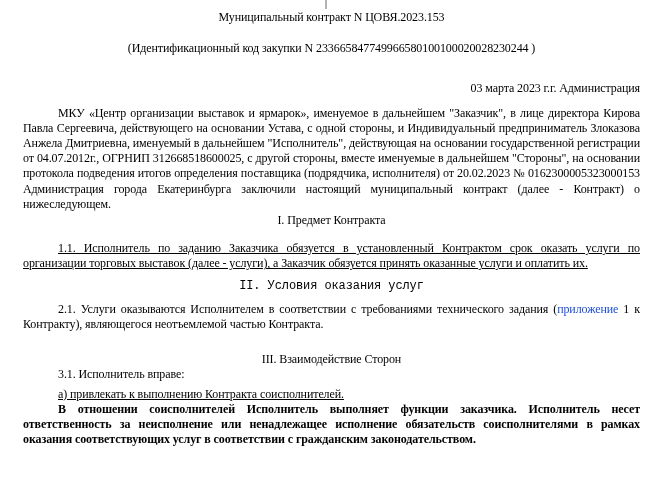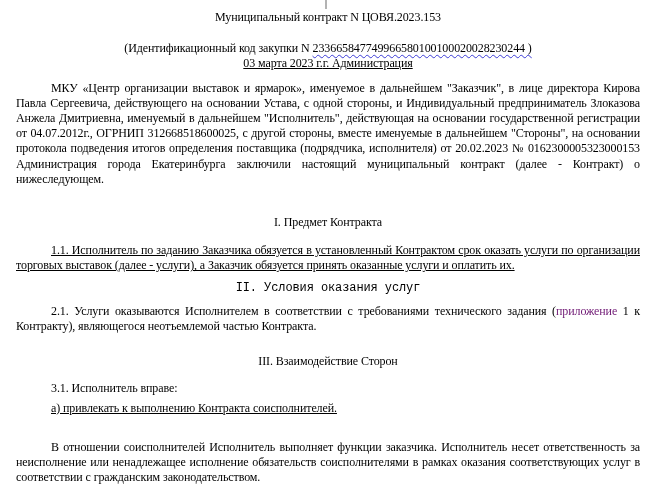--- a/index.html
+++ b/index.html
@@ -7,55 +7,54 @@
     width: 646px; height: 492px;
     background: #ffffff;
     color: #000000;
     font-family: "Liberation Serif", "DejaVu Serif", serif;
     font-size: 12px;
     line-height: 15.2px;
     letter-spacing: -0.1px;
     overflow: hidden;
     position: relative;
   }
-  .page { padding: 10px 6px 0 16px; }
+  .page { padding: 10px 6px 0 23px; }
   p { margin: 0; text-align: justify; }
   .center { text-align: center; }
   .indent { text-indent: 35px; }
   .caret {
     position: absolute; left: 325px; top: 0;
     width: 2px; height: 9px; background: #b3b3b3;
   }
   .wavy-blue {
-    text-decoration: underline;
     text-decoration-style: wavy;
     text-decoration-color: #3b3bd6;
     text-decoration-thickness: 1px;
     text-underline-offset: 2px;
     text-decoration-skip-ink: none;
   }
   .wavy-red {
     text-decoration-style: wavy;
     text-decoration-color: #e03a2f;
     text-decoration-thickness: 1px;
     text-underline-offset: 2px;
     text-decoration-skip-ink: none;
   }
-  .doc-link { color: #701a75; text-decoration: none; }
-  .dateline { display: flex; justify-content: center; margin-top: 0; text-decoration: underline; }
+  .doc-link { color: #1d4ed8; text-decoration: none; }
+  .dateline { display: flex; justify-content: flex-end; margin-top: 25px; }
   .mt-ikz   { margin-top: 16px; }
   .mt-pre   { margin-top: 9px;  }
-  .mt-h1    { margin-top: 28px; }
+  .mt-h1    { margin-top: 1px; }
   .mt-p11   { margin-top: 13px; text-decoration: underline; }
   .mt-h2    { margin-top: 7px; font-family: Liberation Mono, monospace; }
   .mt-p21   { margin-top: 8px;  }
   .mt-h3    { margin-top: 20px; }
-  .mt-p31   { margin-top: 12px; }
+  .mt-p31   { margin-top: 0; }
   .mt-p31a  { margin-top: 4px; text-decoration: underline; }
-  .mt-note  { margin-top: 24px; }
+  .mt-note  { margin-top: 0; font-weight: bold; }
 </style>
 </head>
 <body>
 
 <div class="page">
 
   <div class="caret"></div>
 
   <p class="center">Муниципальный контракт N ЦОВЯ.2023.153</p>
 

